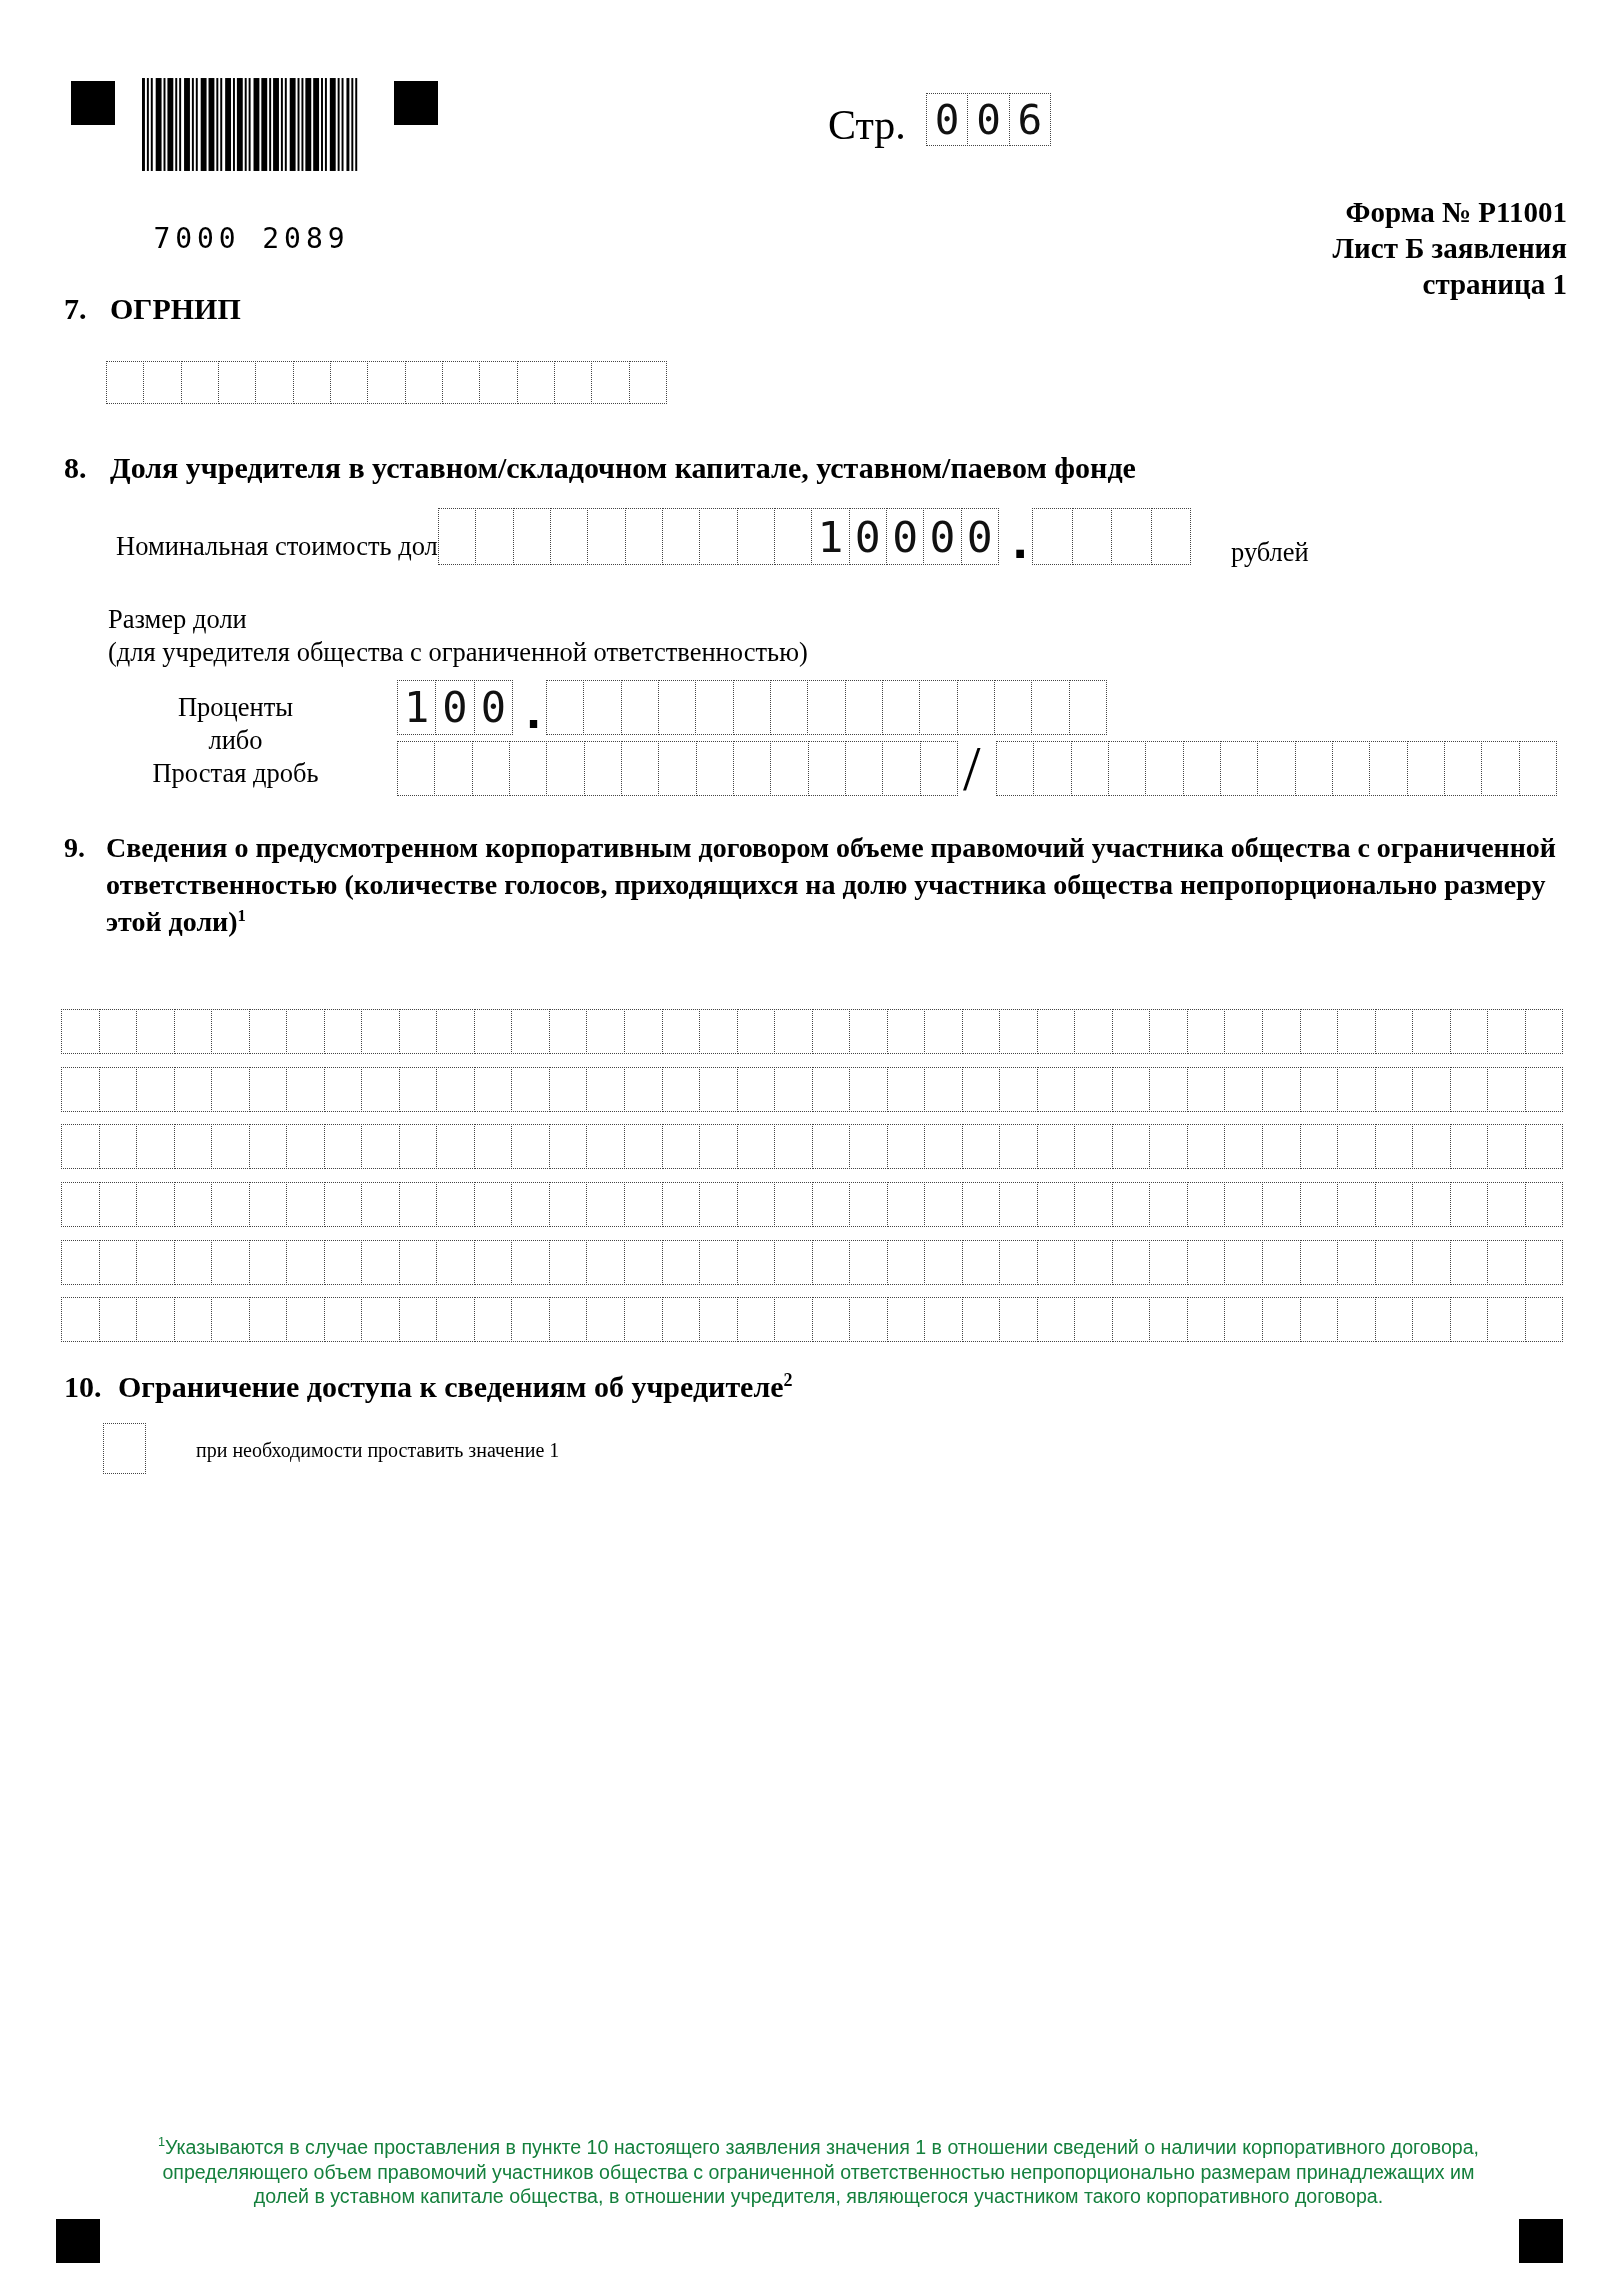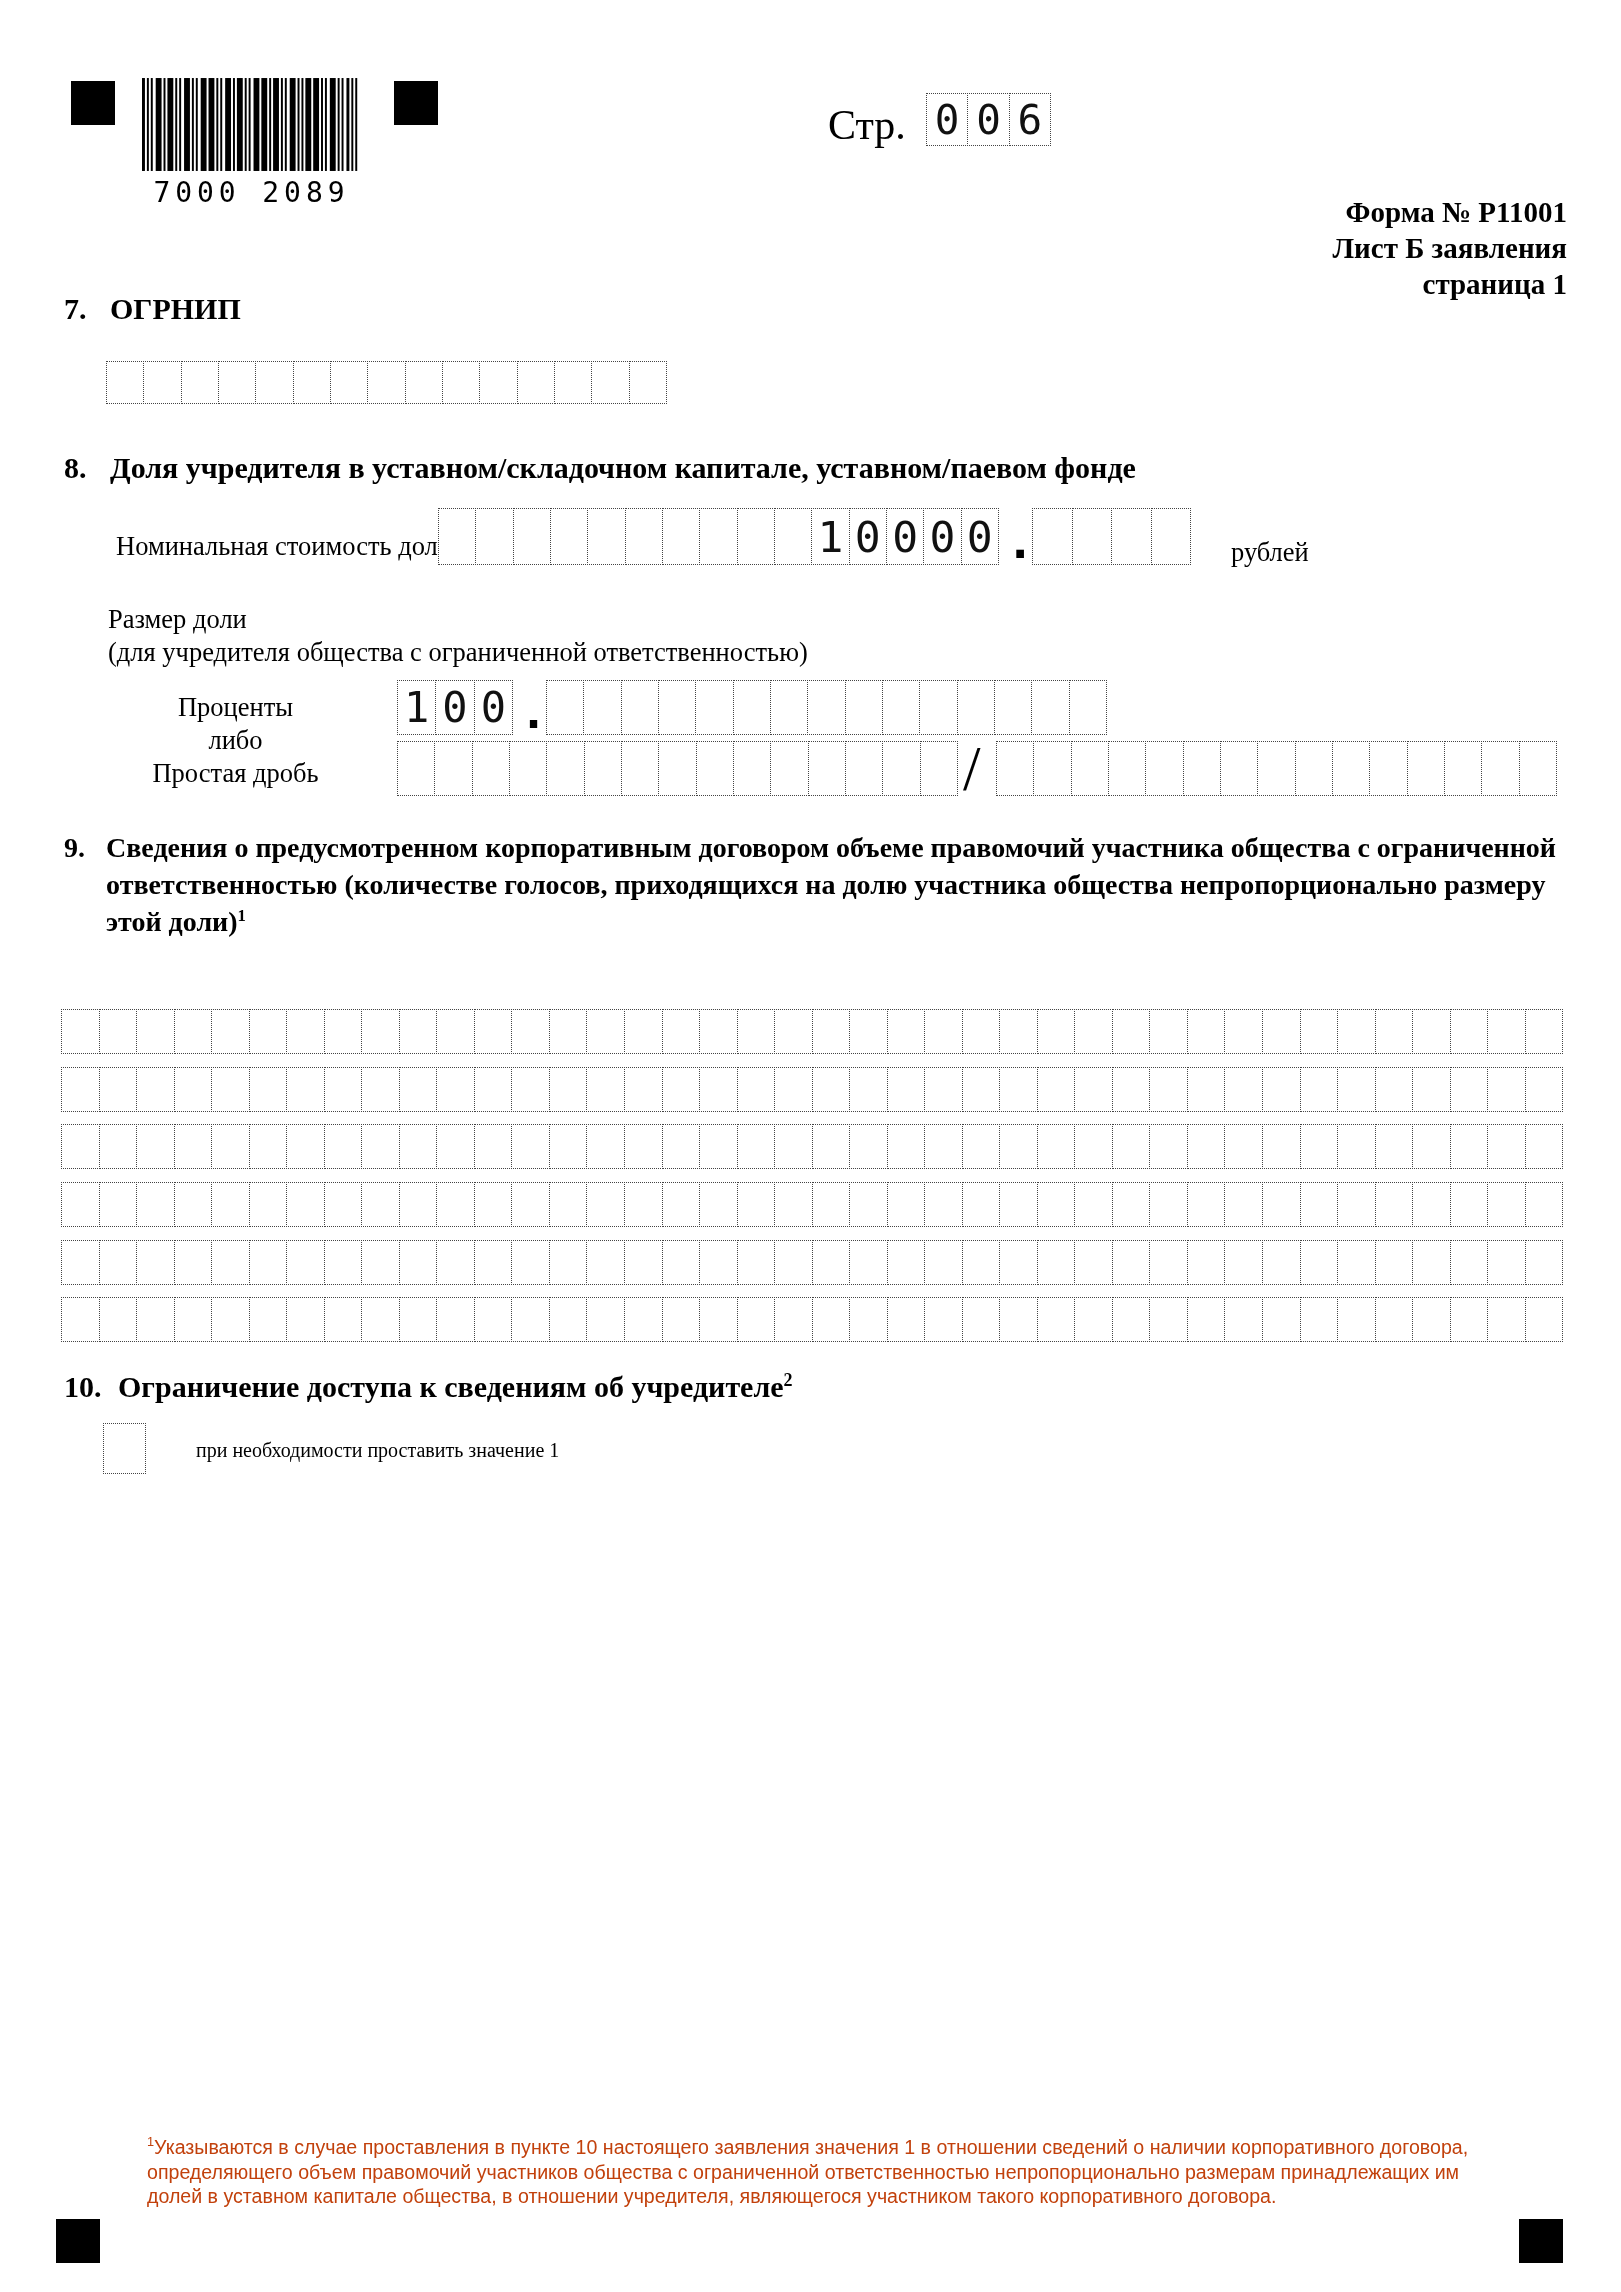--- a/index.html
+++ b/index.html
@@ -6,21 +6,21 @@
   .page{position:relative;width:1621px;height:2293px;background:#fff;overflow:hidden;
         font-family:"Liberation Serif","DejaVu Serif",serif;color:#000;}
 
   .abs{position:absolute;}
   .sq{position:absolute;width:44px;height:44px;background:#000;}
   .h-title{font-size:30px;font-weight:bold;}
   .label{font-size:26.5px;}
   .small-label{font-size:20px;}
   .right-head{font-size:29px;font-weight:bold;text-align:right;line-height:36px;}
   .str-label{font-size:42px;}
-  .footnotes{font-family:"Liberation Sans","DejaVu Sans",sans-serif;font-size:19.6px;line-height:24.5px;color:#c2410c;}
+  .footnotes{font-family:"Liberation Sans","DejaVu Sans",sans-serif;font-size:19.6px;line-height:24.5px;color:#15803d;text-align:center;}
   .footnotes sup{font-size:12.7px;}
   sup{font-size:60%;line-height:0;}
 
   
   .cellrow{display:flex;position:absolute;}
   .cellrow .cell{flex:1 1 0;border:1px dotted #444;margin-left:-1px;
         display:flex;align-items:center;justify-content:center;
         font-family:"DejaVu Sans Mono","Liberation Mono",monospace;color:#111;background:#fff;}
   .cellrow .cell:first-child{margin-left:0;}
   .r-h44 .cell{height:41px;font-size:31px;}
@@ -39,21 +39,21 @@
   
   .grid-row{display:flex;width:1502px;margin-bottom:12.7px;}
   .grid-row .cell{flex:1 1 0;height:43px;border:1px dotted #444;margin-left:-1px;background:#fff;}
   .grid-row .cell:first-child{margin-left:0;}
 
   .checkbox{position:absolute;width:41px;height:49px;border:1px dotted #444;
         display:flex;align-items:center;justify-content:center;
         font-family:"DejaVu Sans Mono","Liberation Mono",monospace;font-size:39px;}
 
   .barcode-num{position:absolute;font-family:"DejaVu Sans Mono","Liberation Mono",monospace;
-        font-size:28px;letter-spacing:4.9px;text-align:center;width:225px;}
+        font-size:28px;letter-spacing:4.9px;text-align:center;width:225px;margin-top:46px;}
 </style>
 </head>
 <body>
 
 <div class="page">
 
   <div class="sq" style="left:71px;top:81px;"></div>
   <div class="sq" style="left:394px;top:81px;"></div>
   <div class="sq" style="left:56px;top:2219px;"></div>
   <div class="sq" style="left:1519px;top:2219px;"></div>

